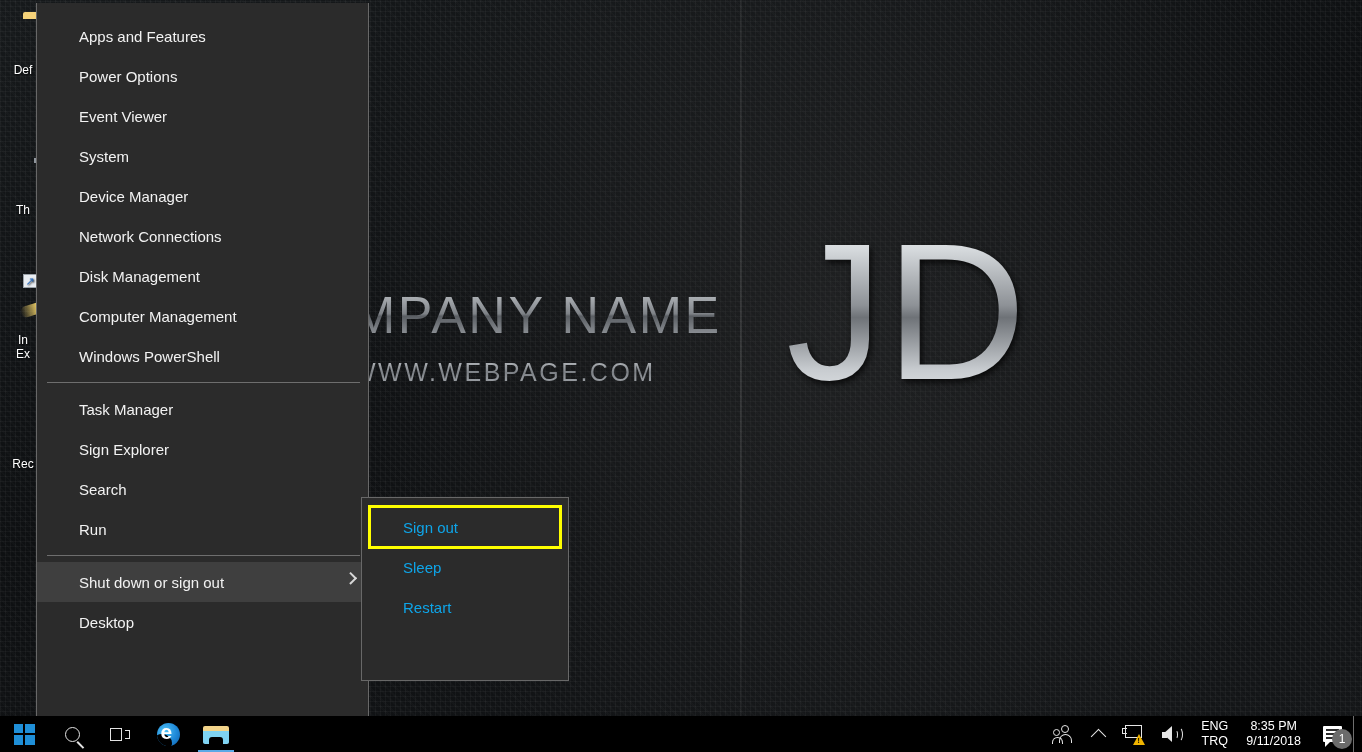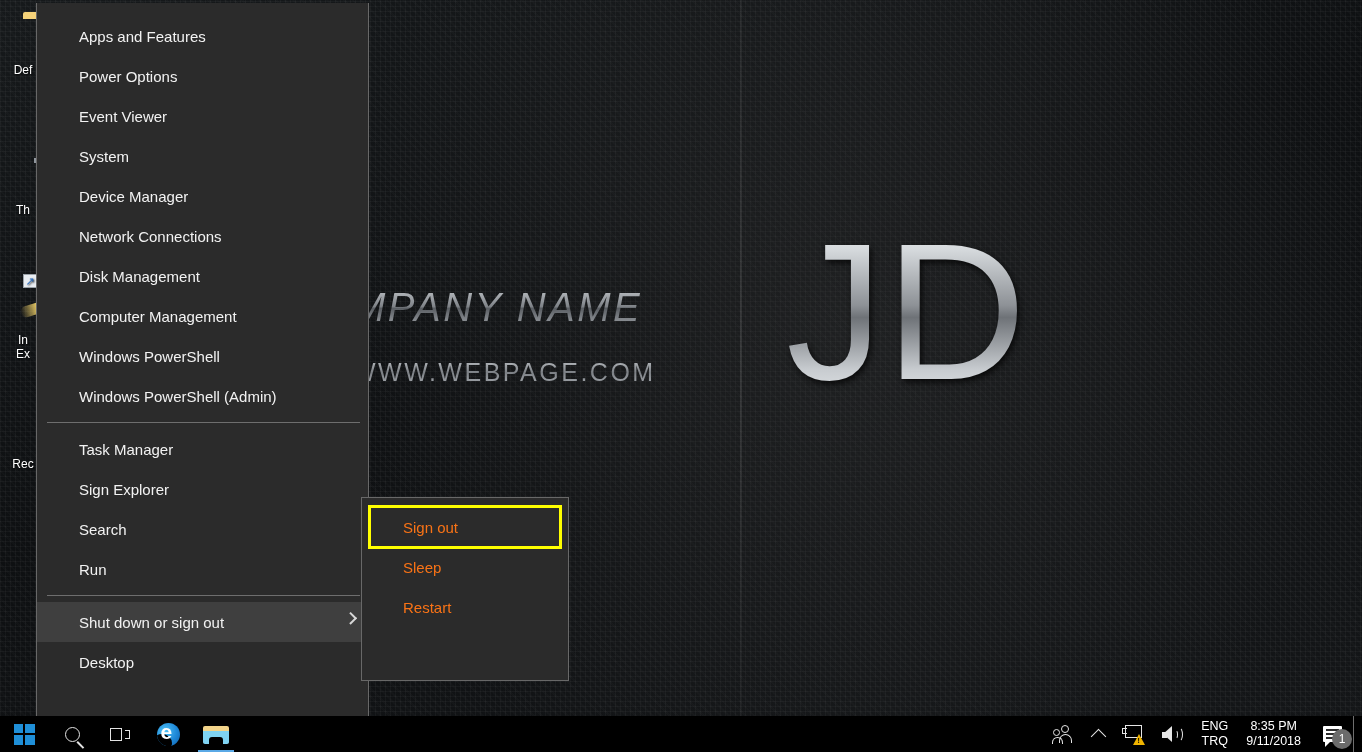--- a/index.html
+++ b/index.html
@@ -23,28 +23,27 @@
   }
   
   #wall-seam {
     position:absolute; left:740px; top:0; width:2px; height:716px;
     background:linear-gradient(to bottom, rgba(255,255,255,0.05), rgba(255,255,255,0.10), rgba(255,255,255,0.03));
   }
 
   
   #logo-company {
     position:absolute; left:352px; top:285px;
-    font-size:40px; letter-spacing:2.5px;
+    font-size:52px; letter-spacing:2.5px;
     font-family:"Liberation Sans", sans-serif;
     color:#8d9094;
     background:linear-gradient(180deg,#c9cdd1 0%,#7e8287 48%,#5a5e63 52%,#a9adb2 100%);
     -webkit-background-clip:text; background-clip:text;
     -webkit-text-fill-color:transparent;
     white-space:nowrap;
-    font-style:italic;
   }
   #logo-url {
     position:absolute; left:352px; top:358px;
     font-size:25px; letter-spacing:2.5px;
     color:#9b9ea2;
     background:linear-gradient(180deg,#c2c6ca 0%,#7c8085 50%,#aaaeb3 100%);
     -webkit-background-clip:text; background-clip:text;
     -webkit-text-fill-color:transparent;
     white-space:nowrap;
   }
@@ -143,21 +142,21 @@
   .msep { height:1px; margin:6px 8px 6px 10px; background:#6e6e6e; }
 
   
   #submenu {
     position:absolute; left:361px; top:497px; width:208px; height:184px;
     background:#2b2b2b; border:1px solid #686868;
   }
   .smi {
     display:flex; align-items:center;
     height:40px; padding:0 12px 0 41px;
-    font-size:15px; color:#f97316; white-space:nowrap; cursor:default;
+    font-size:15px; color:#0ea5e9; white-space:nowrap; cursor:default;
   }
   .smi.highlight {
     margin:0 8px; padding-left:33px;
     outline:3px solid #ffff00; outline-offset:-1px;
     background:#2b2b2b;
   }
 
   
   #taskbar {
     position:absolute; left:0; bottom:0; width:1362px; height:36px;
@@ -312,23 +311,20 @@
     <span>Network Connections</span>
   </div>
   <div class="mi">
     <span>Disk Management</span>
   </div>
   <div class="mi">
     <span>Computer Management</span>
   </div>
   <div class="mi">
     <span>Windows PowerShell</span>
-  </div>
-  <div class="mi">
-    <span>Windows PowerShell (Admin)</span>
   </div>
 
   <div class="msep"></div>
 
   <div class="mi">
     <span>Task Manager</span>
   </div>
   <div class="mi">
     <span>Sign Explorer</span>
   </div>

